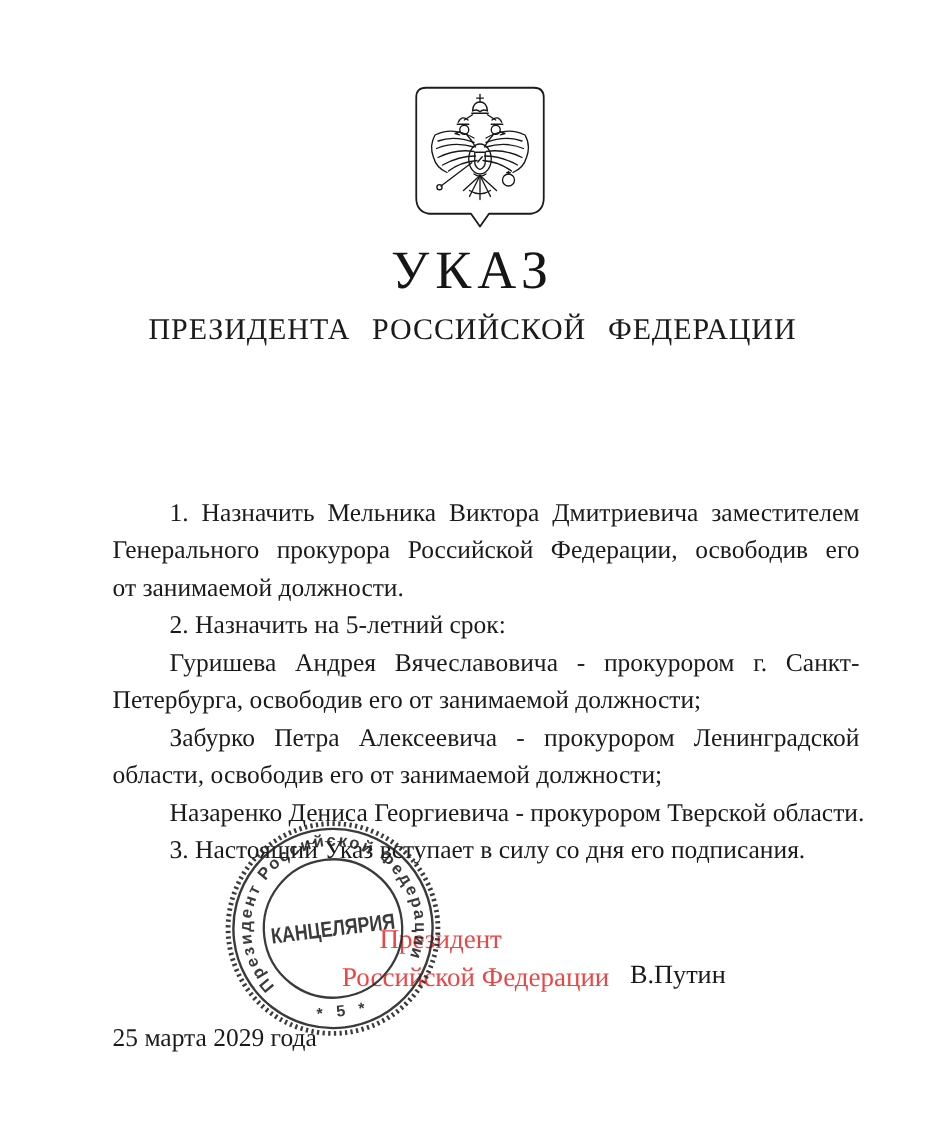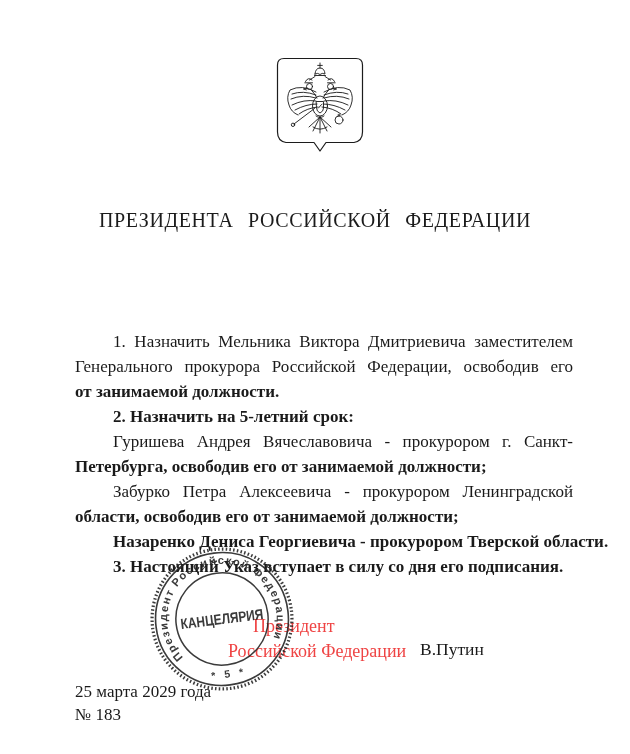--- a/index.html
+++ b/index.html
@@ -28,21 +28,21 @@
     text-align:center;font-weight:bold;font-size:17.5px;line-height:23px;
     color:#161616;
   }
   .body-text{
     position:absolute;left:75px;top:329px;width:498px;
     font-size:17px;line-height:25px;color:#1a1a1a;
   }
   .bl{height:25px;}
   .ind{padding-left:38px;}
   .j{text-align:justify;text-align-last:justify;}
-  .nw{white-space:nowrap;font-weight:bold;}
+  .nw{white-space:nowrap;}
   .signature{
     position:absolute;left:228px;top:614px;
     font-size:18px;line-height:25px;color:#ef4444;z-index:2;
   }
   .sig-l1{padding-left:25px;}
   .signer-name{
     position:absolute;left:420px;top:639px;
     font-size:17.5px;color:#1a1a1a;z-index:2;
   }
   .footer{
@@ -118,20 +118,21 @@
       <path d="M40,59 Q44,62 48,59"></path>
       <path d="M44,60 V76"></path>
       <path d="M44,60 L37,74"></path>
       <path d="M44,60 L51,74"></path>
       <path d="M44,60 L33,70"></path>
       <path d="M44,60 L55,70"></path>
       <path d="M37,70 Q44,74.5 51,70"></path>
     </g>
   </svg>
 
+  <div class="decree-type">УКАЗ</div>
   <div class="issuer">ПРЕЗИДЕНТА РОССИЙСКОЙ ФЕДЕРАЦИИ</div>
 
 
   <div class="body-text">
     <div class="bl ind j">1. Назначить Мельника Виктора Дмитриевича заместителем</div>
     <div class="bl j">Генерального прокурора Российской Федерации, освободив его</div>
     <div class="bl nw">от занимаемой должности.</div>
     <div class="bl ind nw">2. Назначить на 5-летний срок:</div>
     <div class="bl ind j">Гуришева Андрея Вячеславовича - прокурором г. Санкт-</div>
     <div class="bl nw">Петербурга, освободив его от занимаемой должности;</div>
@@ -154,16 +155,15 @@
   </svg>
 
   <div class="signature">
     <div class="sig-l1">Президент</div>
     <div>Российской Федерации</div>
   </div>
   <div class="signer-name">В.Путин</div>
 
   <div class="footer">
     <div>25 марта 2029 года</div>
-    <div>№ 183</div>
   </div>
 
 </div>
 
 </body></html>

